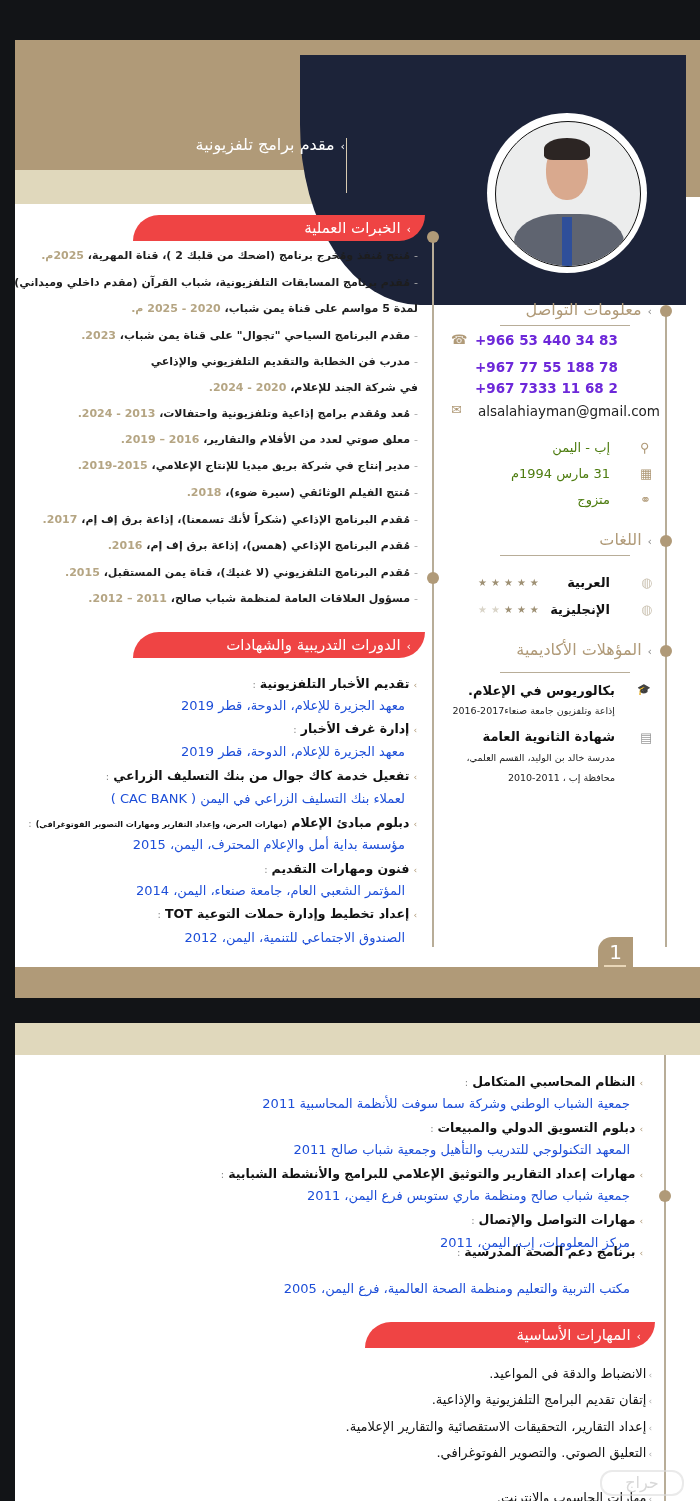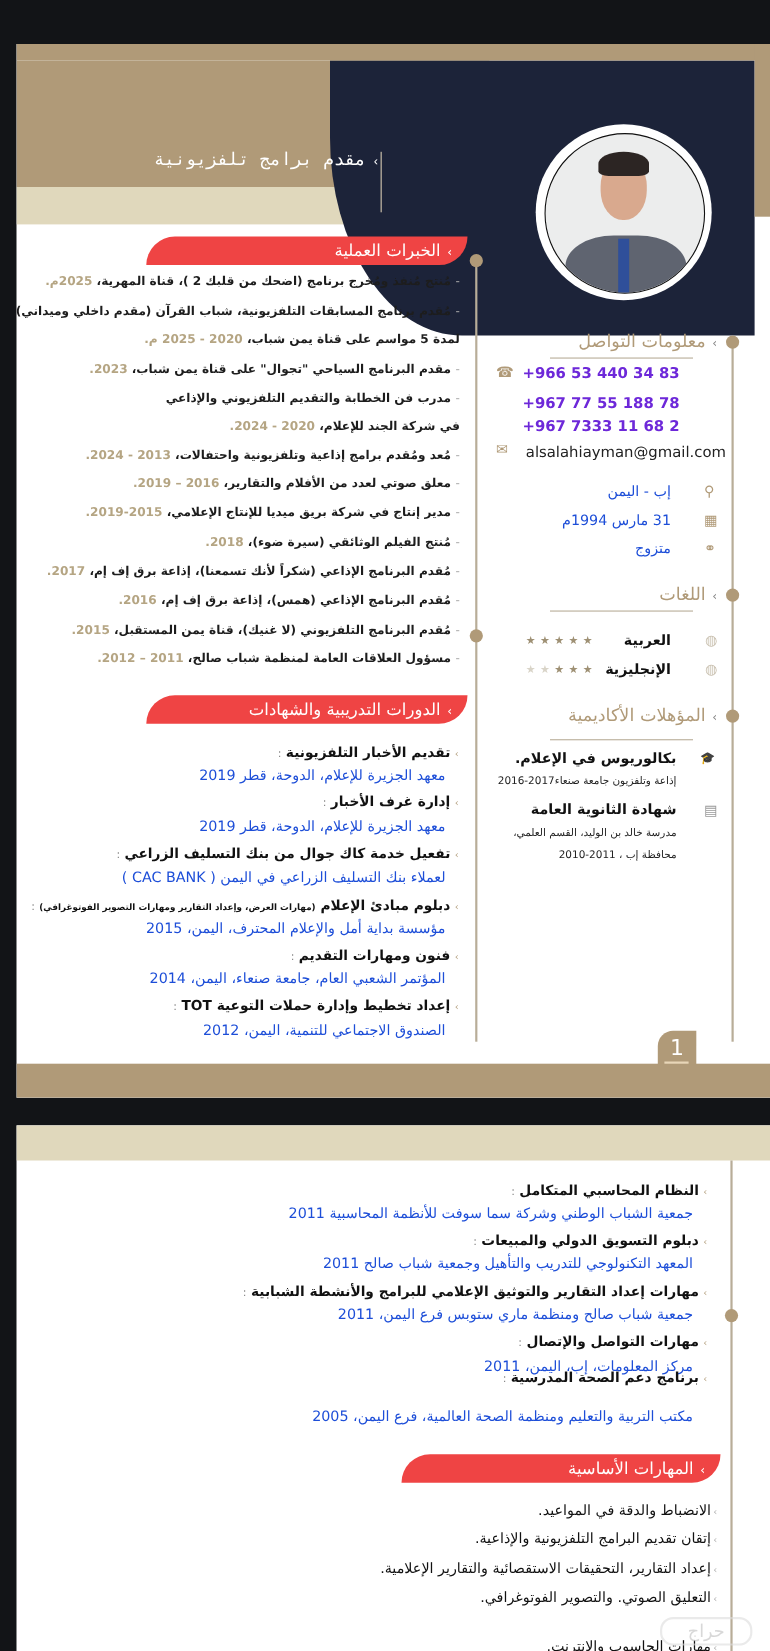--- a/index.html
+++ b/index.html
@@ -19,21 +19,21 @@
   .photo-ring { position:absolute; left:472px; top:73px; width:160px; height:160px; border-radius:50%;
           background:#fff; }
   .photo { position:absolute; left:480px; top:81px; width:144px; height:144px; border-radius:50%;
           border:1.5px solid #111; background:#eceded; overflow:hidden; }
   .photo .head { position:absolute; left:50px; top:22px; width:42px; height:56px; border-radius:45% 45% 48% 48%; background:#d9a98e; }
   .photo .hair { position:absolute; left:48px; top:16px; width:46px; height:22px; border-radius:50% 50% 20% 20%; background:#2c2523; }
   .photo .suit { position:absolute; left:18px; top:92px; width:110px; height:70px; border-radius:40% 40% 0 0; background:#5f6470; }
   .photo .tie { position:absolute; left:66px; top:95px; width:10px; height:50px; background:#2f4f9a; }
 
   .name { position:absolute; right:355px; top:60px; color:#fff; font-size:23px; font-weight:bold; direction:rtl; white-space:nowrap; }
-  .subtitle { position:absolute; right:355px; top:95px; color:#fff; font-size:16px; direction:rtl; white-space:nowrap;font-family:Liberation Mono, monospace; }
+  .subtitle { position:absolute; right:355px; top:95px; color:#fff; font-size:16px; direction:rtl; white-space:nowrap; }
   .name-sep { position:absolute; left:331px; top:98px; width:1px; height:55px; background:#d8cbb2; }
 
   .pill { position:absolute; height:26px; background:#ef4444; border-radius:26px 0 26px 0; color:#fff;
           font-size:15px; direction:rtl; text-align:right; padding-right:14px; box-sizing:border-box; line-height:26px; white-space:nowrap; }
 
   .tl-line { position:absolute; width:2px; background:#b8ad98; }
   .tl-dot { position:absolute; width:12px; height:12px; border-radius:50%; background:#b09a78; }
 
   .exp { position:absolute; right:282px; font-size:11px; color:#1d1d1d; direction:rtl; white-space:nowrap; font-weight:bold; }
   .exp .dash { color:#aaa; margin-left:4px; font-weight:normal; }
@@ -42,21 +42,21 @@
   .c-title { position:absolute; font-size:12.5px; color:#111; font-weight:bold; direction:rtl; white-space:nowrap; }
   .c-title .chev { color:#b09a78; font-size:9px; margin-left:4px; font-weight:normal; }
   .c-title .colon { color:#888; font-weight:normal; margin-right:4px; font-size:10px; }
   .c-title .small { font-size:8px; font-weight:bold; }
   .c-sub { position:absolute; font-size:13px; color:#1d4ed8; direction:rtl; white-space:nowrap; }
 
   .r-head { position:absolute; font-size:16px; color:#b09a78; direction:rtl; white-space:nowrap; }
   .r-head .chev { font-size:11px; margin-left:6px; color:#888; }
   .r-under { position:absolute; height:1px; background:#b8ad98; }
   .contact { position:absolute; font-size:13.5px; color:#6d28d9; font-weight:bold; white-space:nowrap; }
-  .info { position:absolute; font-size:13px; color:#1d4ed8; direction:rtl; white-space:nowrap; }
+  .info { position:absolute; font-size:13px; color:#4d7c0f; direction:rtl; white-space:nowrap; }
   .icon { position:absolute; color:#b09a78; font-size:13px; }
   .lang { position:absolute; font-size:13px; color:#111; font-weight:bold; direction:rtl; white-space:nowrap; }
   .stars { position:absolute; font-size:10px; letter-spacing:4px; white-space:nowrap; }
   .star-on { color:#9e9074; }
   .star-off { color:#d9d4c8; }
   .acad-t { position:absolute; font-size:13px; color:#111; font-weight:bold; direction:rtl; white-space:nowrap; }
   .acad-s { position:absolute; font-size:9.5px; color:#222; direction:rtl; white-space:nowrap; }
 
   .page-tab { position:absolute; left:583px; top:897px; width:35px; height:32px; background:#b09a78; border-top-left-radius:14px; color:#fff; font-size:20px; text-align:center; line-height:30px; }
   .page-tab .ul { position:absolute; left:6px; bottom:2px; width:22px; height:2px; background:#e8d6b8; }

